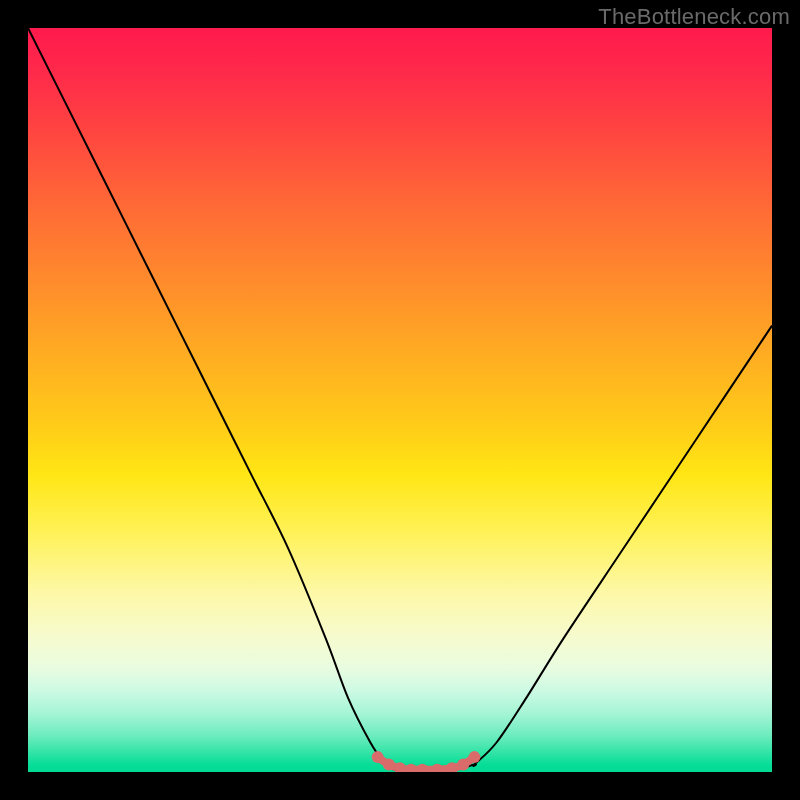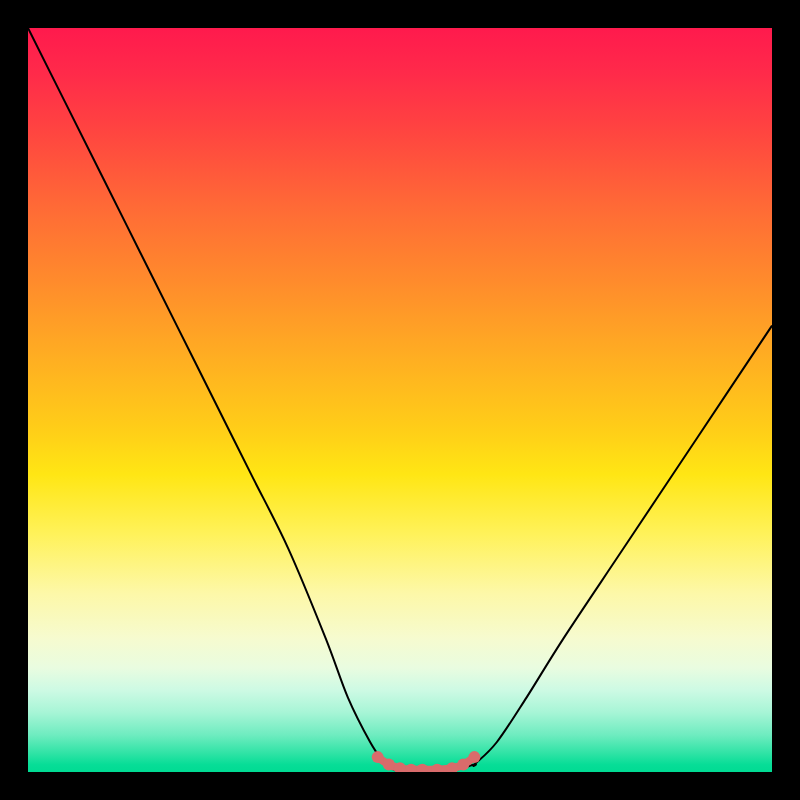--- a/index.html
+++ b/index.html
@@ -85,13 +85,14 @@
           <circle cx="383.16" cy="741.768" r="6" fill="#d96b6b"></circle>
           <circle cx="394.32" cy="741.768" r="6" fill="#d96b6b"></circle>
           <circle cx="409.20000000000005" cy="741.768" r="6" fill="#d96b6b"></circle>
           <circle cx="424.08" cy="740.28" r="6" fill="#d96b6b"></circle>
           <circle cx="435.23999999999995" cy="736.56" r="6" fill="#d96b6b"></circle>
           <circle cx="446.4" cy="729.12" r="6" fill="#d96b6b"></circle>
         </g>
     </svg>
   </div>
 
+  <div class="attribution">TheBottleneck.com</div>
 </div>
 
 </body></html>

